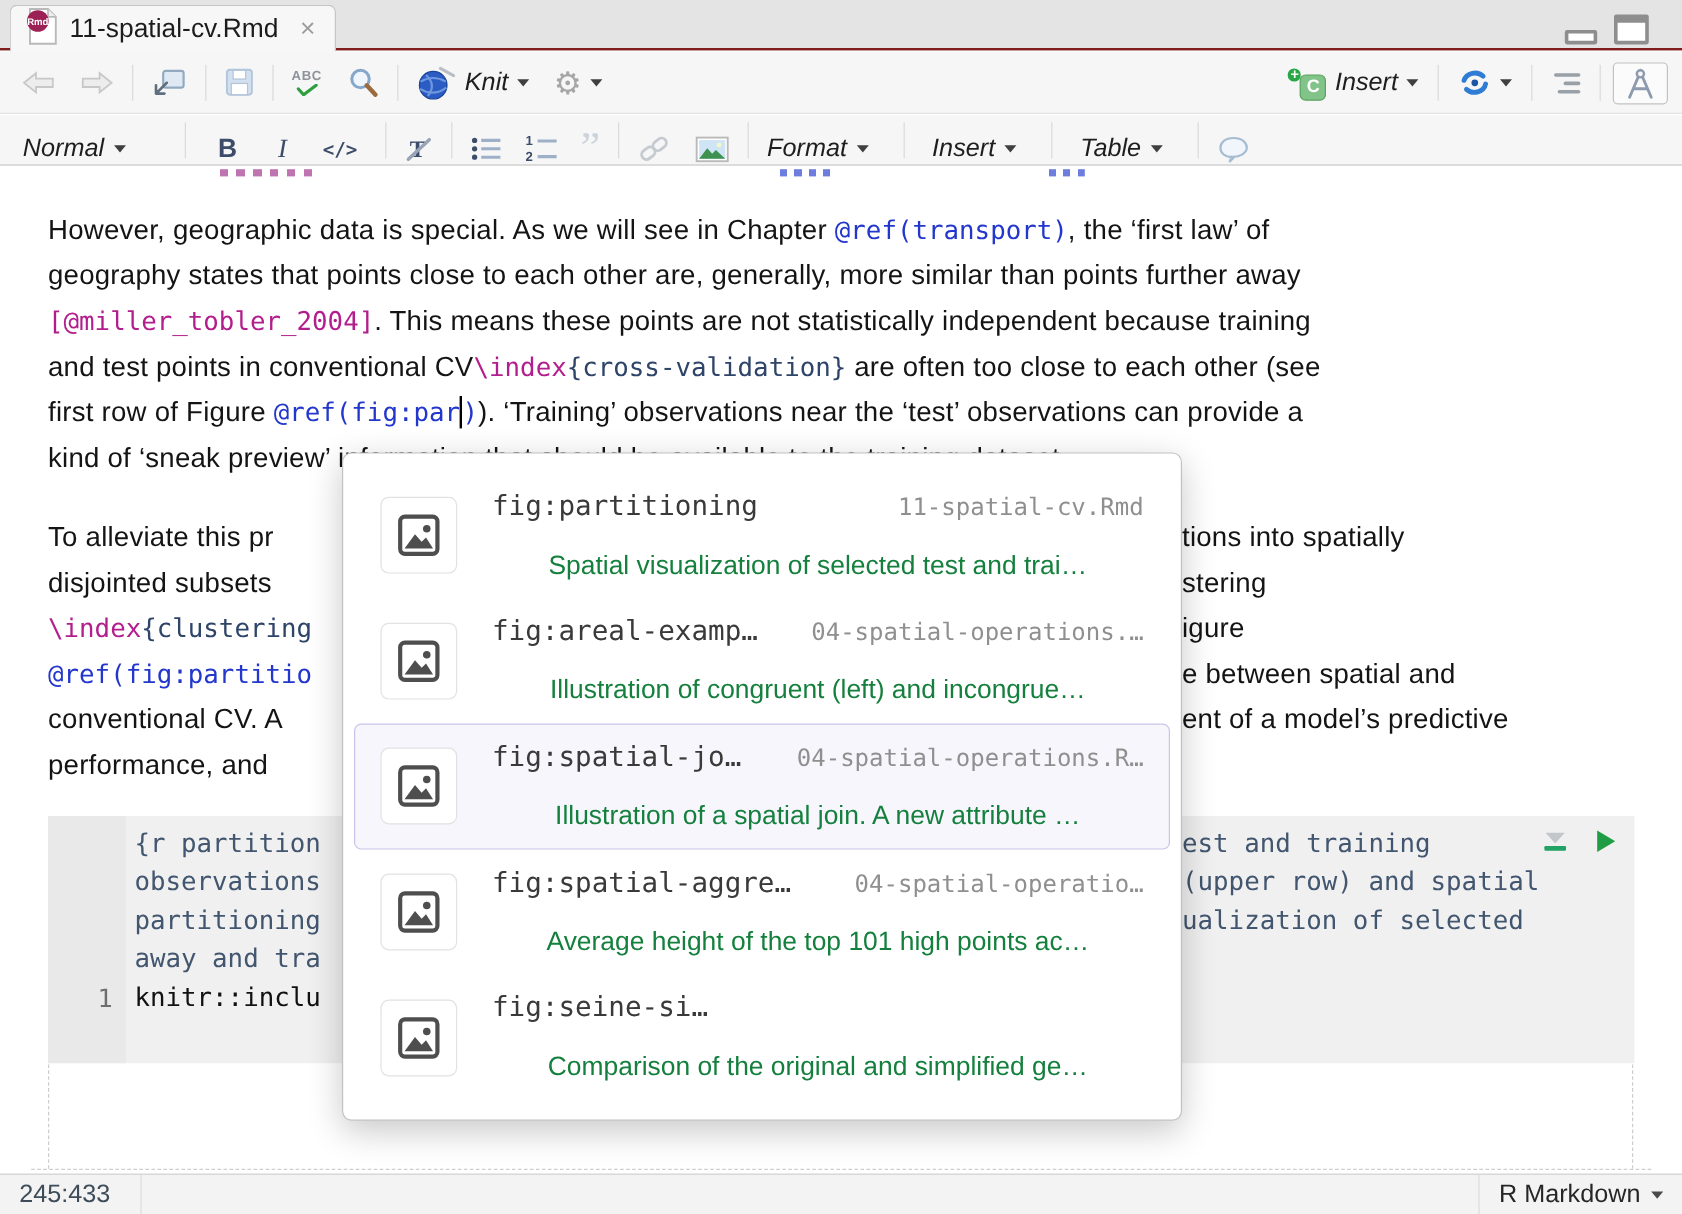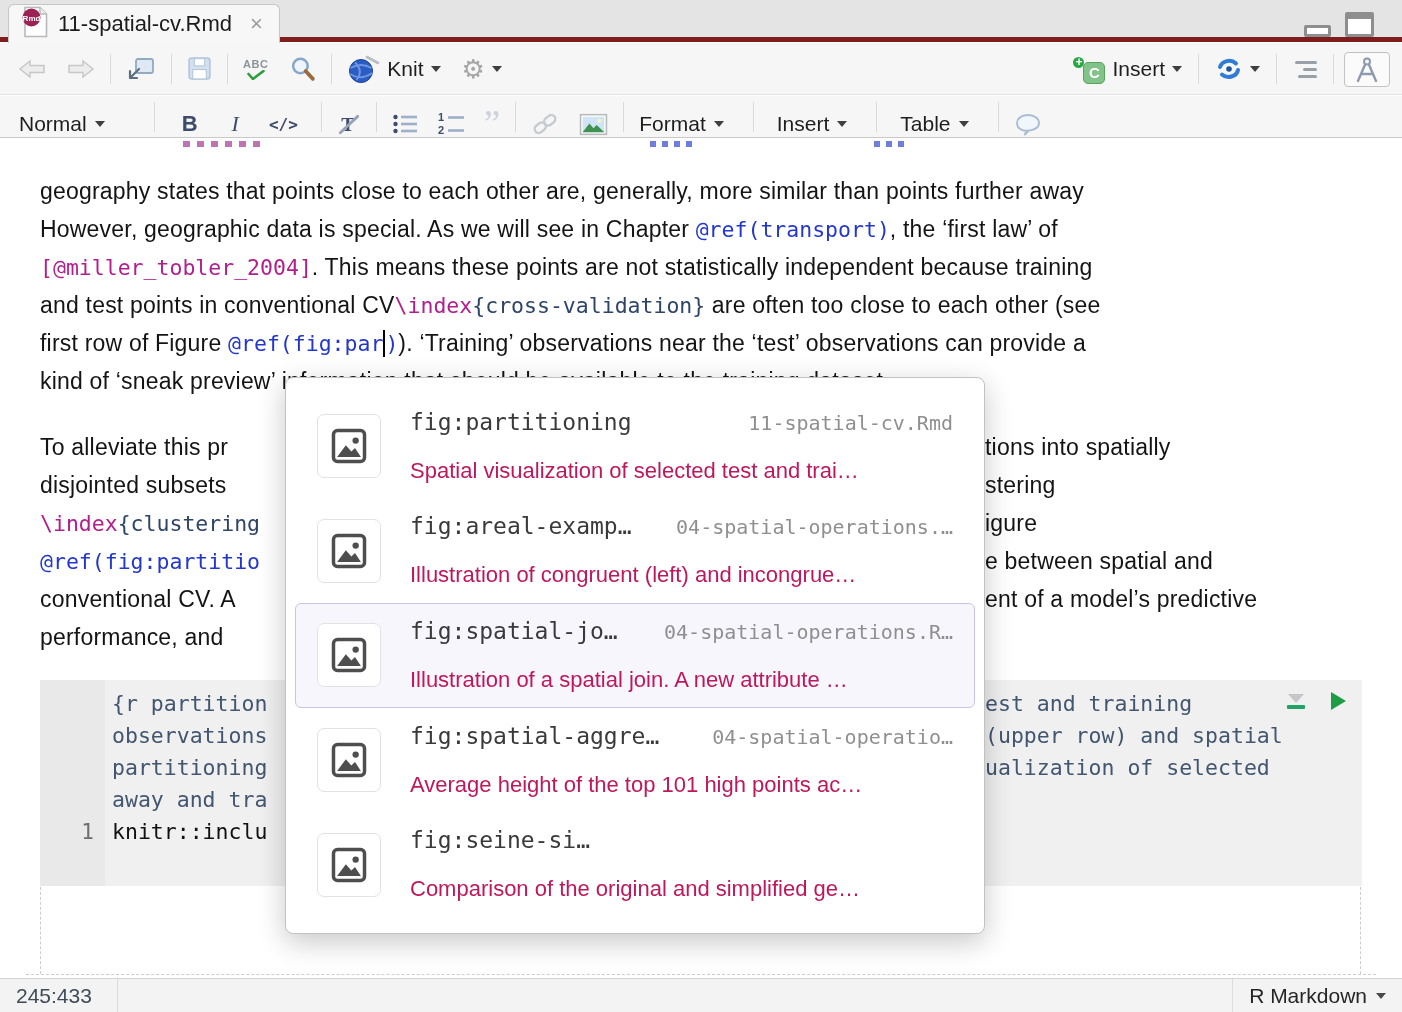--- a/index.html
+++ b/index.html
@@ -1,35 +1,35 @@
 <!DOCTYPE html>
 <html><head>
 <meta charset="utf-8">
 <style>
   * { margin:0; padding:0; box-sizing:border-box; }
   body { font-family:"Liberation Sans",sans-serif; background:#fff; }
   .app { position:relative; width:1402px; height:1012px; overflow:hidden; background:#fff; }
 
   
-  .tabbar { position:absolute; left:0; top:0; width:100%; height:42px; background:#e4e4e4; border-bottom:5px solid #7f1d1d; }
+  .tabbar { position:absolute; left:0; top:0; width:100%; height:42px; background:#e4e4e4; border-bottom:2px solid #7f1d1d; }
   .tab { position:absolute; left:8px; top:4px; height:39px; background:#f7f7f7; border:1px solid #c6c6c6; border-bottom:none;
          border-radius:6px 6px 0 0; display:flex; align-items:center; gap:10px; padding:0 16px 0 12px; }
   .tab-title { font-size:22px; color:#1c1c1c; }
   .tab-close { font-size:22px; color:#9c9c9c; margin-left:8px; line-height:1; }
   .winbtns { position:absolute; right:28px; top:12px; display:flex; gap:14px; align-items:flex-end; }
   .win-min { width:27px; height:12px; border:3px solid #8e8e8e; border-radius:2px; background:#fff; }
   .win-max { width:29px; height:25px; border:3px solid #8e8e8e; border-top-width:7px; border-radius:2px; background:#fff; }
 
   
   .toolbar { position:absolute; left:0; top:43px; width:100%; height:52px; background:#f6f6f6; border-bottom:1px solid #e2e2e2;
              display:flex; align-items:center; padding:0 12px; gap:9px; }
   .tbtn { display:flex; align-items:center; gap:7px; padding:3px 6px; border-radius:4px; }
   .sep { width:1px; height:30px; background:#dadada; flex:none; }
   .caret { width:0; height:0; border-left:5px solid transparent; border-right:5px solid transparent; border-top:6px solid #3f3f3f; }
-  .tlabel { font-size:21px; color:#1e1e1e; }
+  .tlabel { font-size:21px; color:#1e1e1e;font-style:italic; }
   .tb-right { position:absolute; right:12px; top:0; height:52px; display:flex; align-items:center; gap:10px; }
   .gear { font-size:26px; color:#a6a6a6; line-height:1; }
   .abc-wrap { display:flex; flex-direction:column; align-items:center; }
   .abc-txt { font-size:11px; font-weight:bold; color:#8d939a; letter-spacing:.5px; }
   .chunk-ico { position:relative; width:34px; height:29px; }
   .cbox { position:absolute; right:0; bottom:0; width:22px; height:22px; background:#82c389; border:1px solid #5aa35f; border-radius:5px;
           color:#fff; font-weight:bold; font-size:15px; text-align:center; line-height:20px; }
   .cplus { position:absolute; left:0; top:0; width:15px; height:15px; background:#28a745; border:2px solid #f6f6f6; border-radius:50%;
            color:#fff; font-size:12px; font-weight:bold; text-align:center; line-height:11px; }
   .outline-ico { width:24px; display:flex; flex-direction:column; align-items:flex-end; gap:4px; }
@@ -74,29 +74,29 @@
   .green-bar { width:18px; height:4px; background:#21a366; margin-top:2px; border-radius:1px; }
   .play { width:0; height:0; border-left:15px solid #1f9d44; border-top:9px solid transparent; border-bottom:9px solid transparent; }
 
   .vguide { position:absolute; top:748px; height:87px; border-left:1px dashed #cdcdcd; }
   .vg-l { left:40px; } .vg-r { left:1360px; }
   .hguide { position:absolute; left:26px; right:26px; top:835px; border-top:1px dashed #cdcdcd; }
 
   
   .popup { position:absolute; left:285px; top:377px; width:700px; height:557px; background:#fff; border:1px solid #c2c2c2;
            border-radius:8px; box-shadow:0 8px 28px rgba(0,0,0,.22); z-index:20; padding:16px 9px; display:flex; flex-direction:column; }
-  .pitem { flex:1; display:flex; align-items:center; padding:0 21px; border:1px solid transparent; border-radius:6px; min-height:0; }
+  .pitem { flex:1; display:flex; align-items:center; padding:0 21px; border:1px solid transparent; border-radius:6px; min-height:0;text-align:center; }
   .pitem.selected { background:#f7f6fd; border-color:#c9c3ea; }
   .picon { width:64px; height:64px; border:1px solid #e2e2e2; border-radius:7px; background:#fff; display:flex; align-items:center;
            justify-content:center; flex:none; }
   .ptext { flex:1; margin-left:29px; min-width:0; }
   .ptitle-row { display:flex; align-items:baseline; }
   .ptitle { font-family:"DejaVu Sans Mono",monospace; font-size:23px; color:#3a3a3a; white-space:nowrap; }
   .pfile { font-family:"DejaVu Sans Mono",monospace; font-size:20px; color:#8f8f8f; margin-left:auto; padding-left:14px; white-space:nowrap; }
-  .pdesc { font-size:22px; color:#be185d; margin-top:23px; white-space:nowrap; overflow:hidden; }
+  .pdesc { font-size:22px; color:#15803d; margin-top:23px; white-space:nowrap; overflow:hidden; }
 
   
   .statusbar { position:absolute; left:0; bottom:0; width:100%; height:34px; background:#f3f3f3; border-top:1px solid #d2d2d2;
                display:flex; align-items:center; }
   .sb-pos { width:118px; height:100%; display:flex; align-items:center; padding-left:16px; border-right:1px solid #dcdcdc;
             font-size:21px; color:#3e4c59; }
   .sb-right { margin-left:auto; height:100%; display:flex; align-items:center; gap:9px; border-left:1px solid #dcdcdc;
               padding:0 16px; font-size:21px; color:#262626; }
   .caret-sm { width:0; height:0; border-left:5px solid transparent; border-right:5px solid transparent; border-top:6px solid #4a4a4a; }
 </style>
@@ -303,22 +303,22 @@
     </div>
   </div>
 
   <div class="doc">
 
     <div class="rem rem1"></div>
     <div class="rem rem2"></div>
     <div class="rem rem3"></div>
 
     <div class="para p1">
+      <div class="dline"><span>However, geographic data is special. As we will see in Chapter </span><span class="icode blue">@ref(transport)</span><span>, the ‘first law’ of</span></div>
       <div class="dline"><span>geography states that points close to each other are, generally, more similar than points further away</span></div>
-      <div class="dline"><span>However, geographic data is special. As we will see in Chapter </span><span class="icode blue">@ref(transport)</span><span>, the ‘first law’ of</span></div>
       <div class="dline"><span class="icode magenta">[@miller_tobler_2004]</span><span>. This means these points are not statistically independent because training</span></div>
       <div class="dline"><span>and test points in conventional CV</span><span class="icode magenta">\index</span><span class="icode dnavy">{cross-validation}</span><span> are often too close to each other (see</span></div>
       <div class="dline"><span>first row of Figure </span><span class="icode blue">@ref(fig:par</span><span class="cursor-bar"></span><span class="icode blue">)</span><span>). ‘Training’ observations near the ‘test’ observations can provide a</span></div>
       <div class="dline"><span>kind of ‘sneak preview’ information that should be available to the training dataset.</span></div>
     </div>
 
     <div class="para p2">
       <div class="dline"><span>To alleviate this pr</span><span class="rfrag">tions into spatially</span></div>
       <div class="dline"><span>disjointed subsets</span><span class="rfrag">stering</span></div>
       <div class="dline"><span class="icode magenta">\index</span><span class="icode dnavy">{clustering</span><span class="rfrag">igure</span></div>

